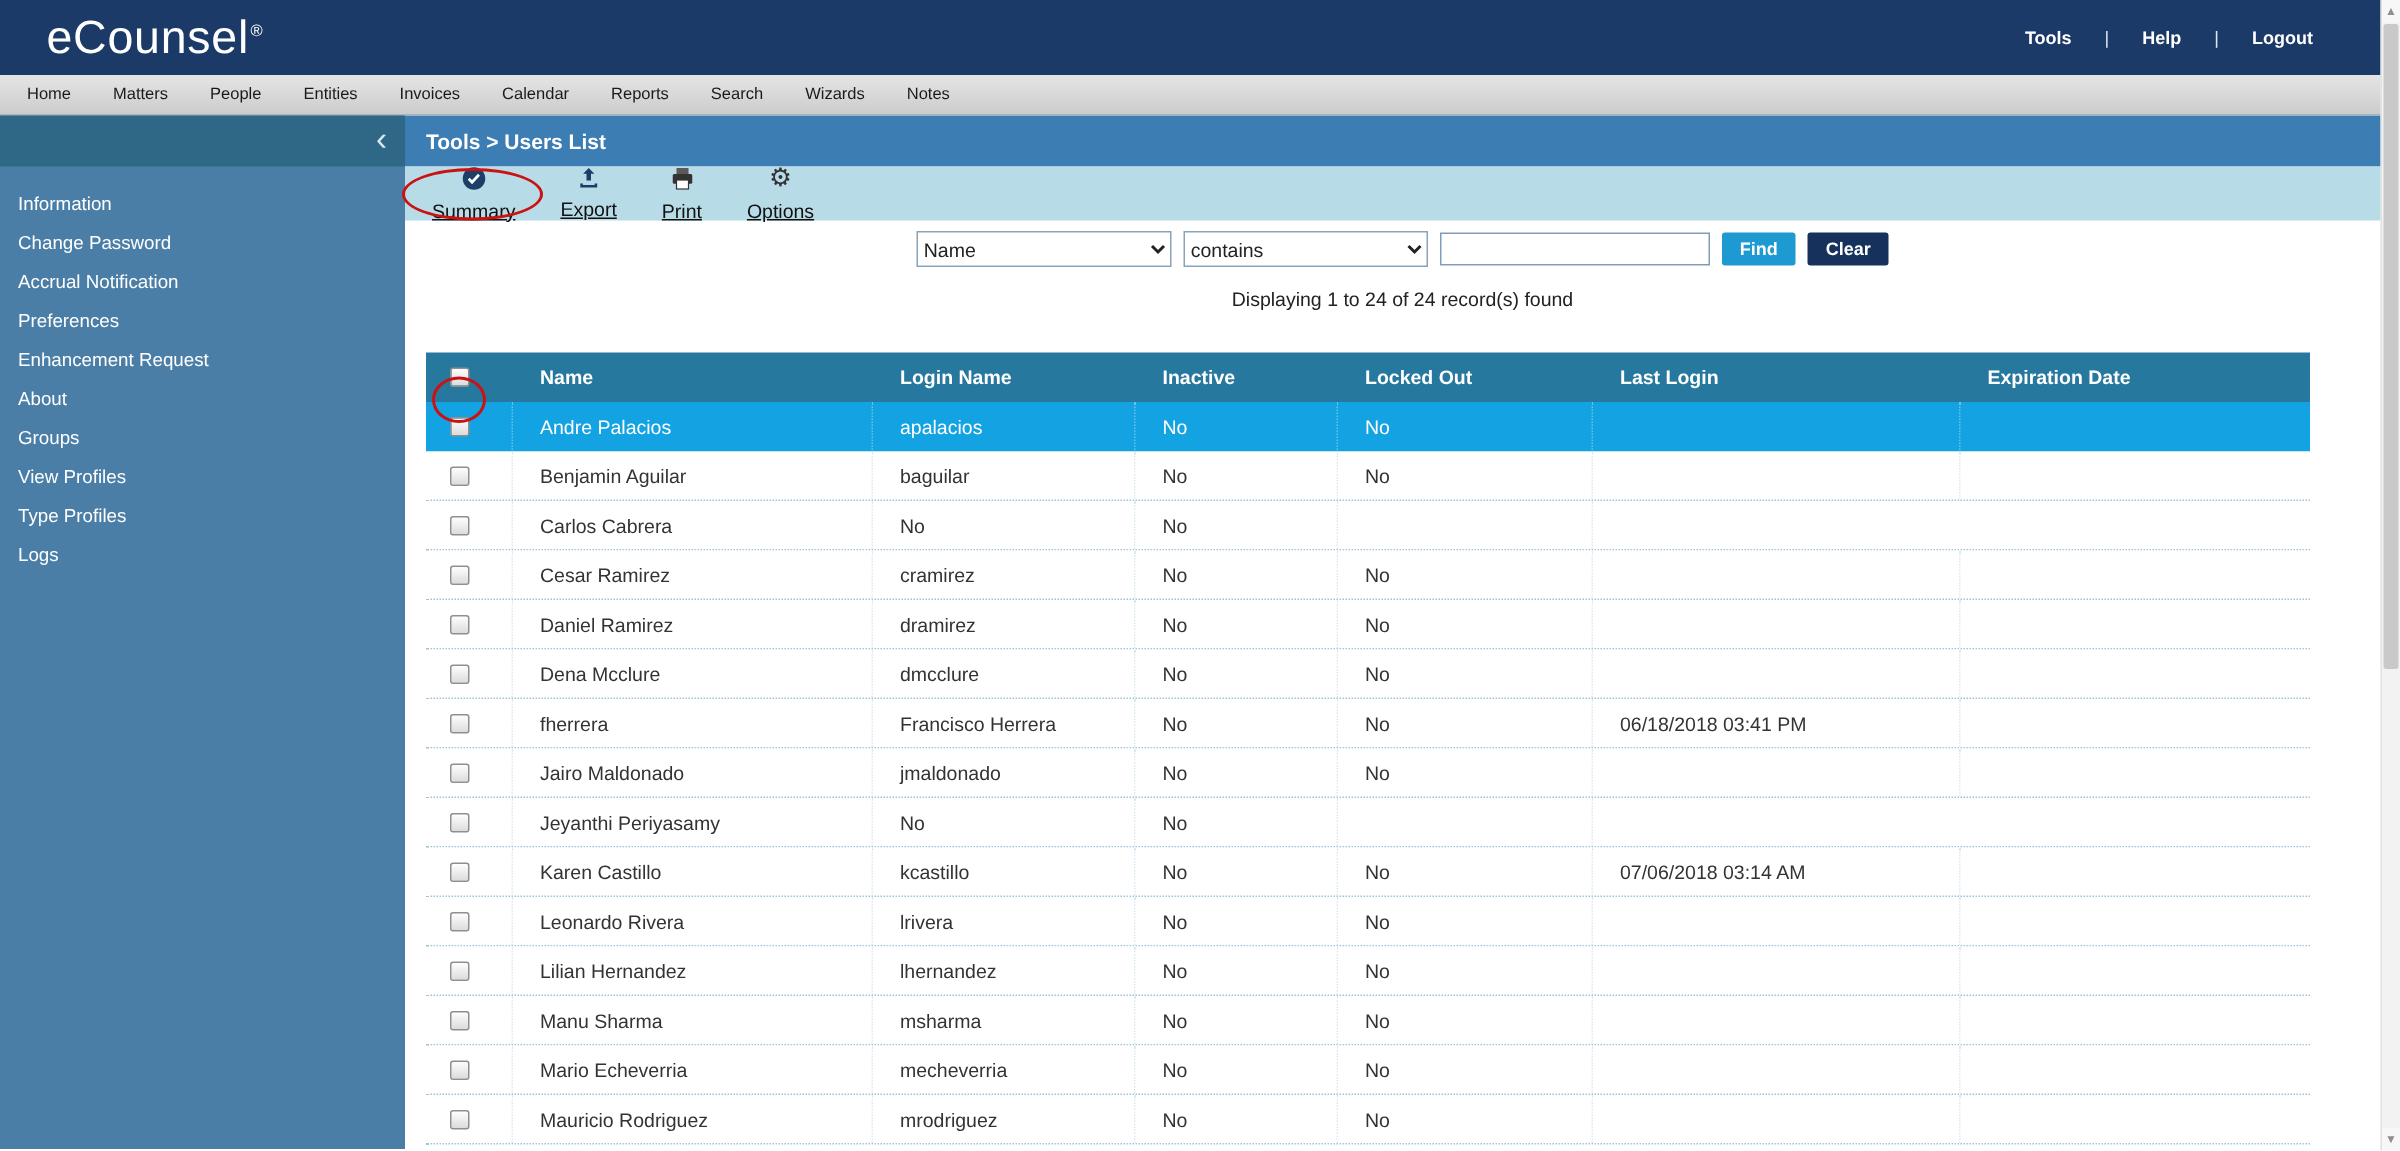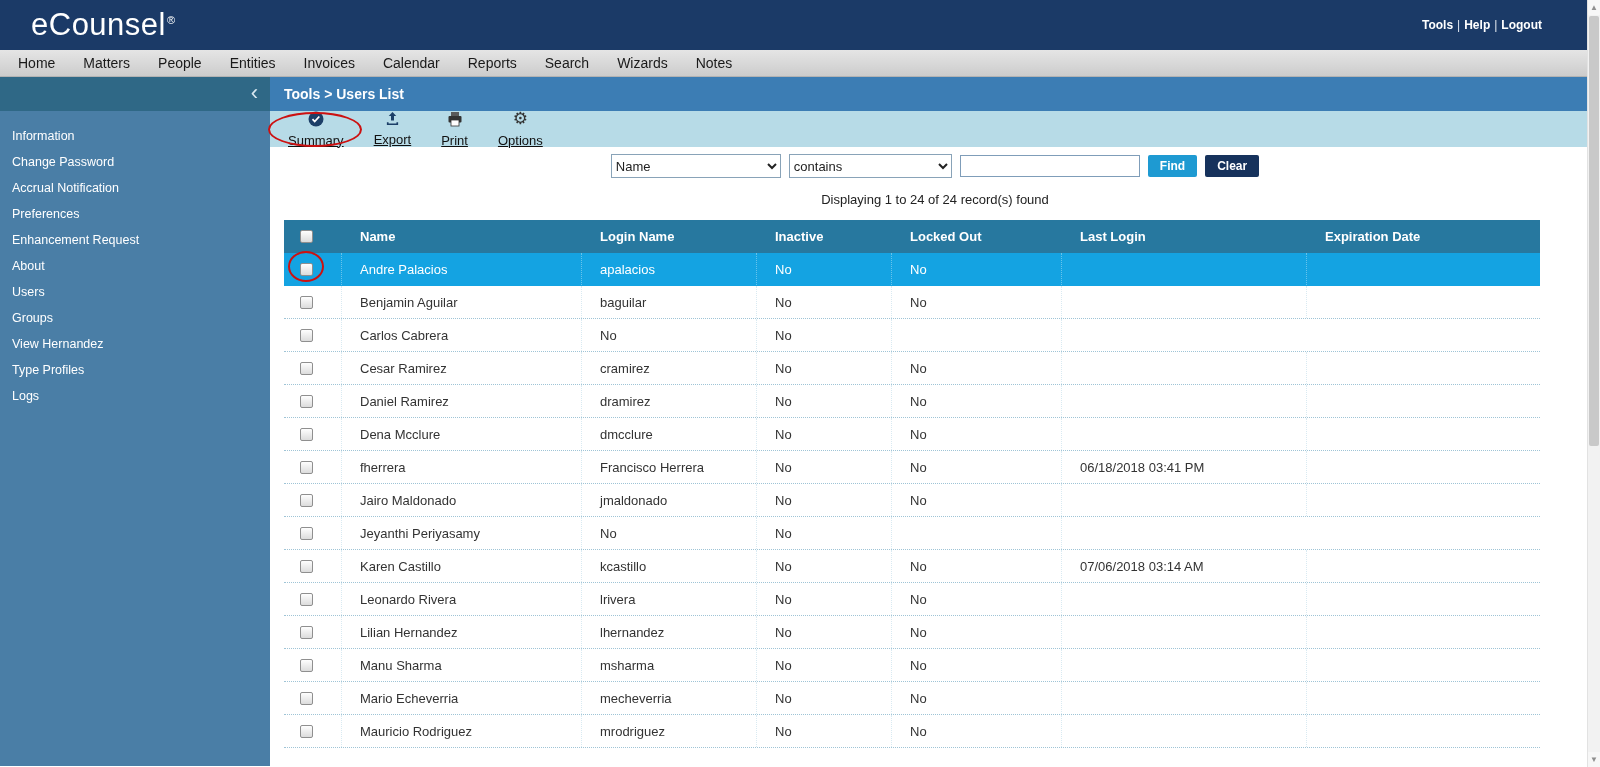--- a/index.html
+++ b/index.html
@@ -16,27 +16,27 @@
     --annotation-red:#cc1111;
   }
   *{box-sizing:border-box;}
   html,body{margin:0;padding:0;width:1600px;height:767px;overflow:hidden;}
   body{font-family:"Liberation Sans",sans-serif;font-size:13px;position:relative;background:#fff;}
 
   
   .app-header{height:50px;background:var(--header-bg);position:relative;display:flex;align-items:center;}
   .logo{color:#fff;font-size:31px;letter-spacing:.5px;padding-left:12px;font-weight:400;margin-left:19px;}
   .logo sup{font-size:11px;vertical-align:super;margin-left:1px;}
-  .header-links{position:absolute;right:58px;top:50%;transform:translateY(-50%);color:#fff;font-size:12px;font-weight:bold;display:flex;align-items:flex-end;gap:4px;}
+  .header-links{position:absolute;right:58px;top:50%;transform:translateY(-50%);color:#fff;font-size:12px;font-weight:bold;display:flex;align-items:flex-end;gap:22px;}
   .header-links .hlink{cursor:pointer;}
   .header-links .pipe{font-weight:normal;color:#dfe6ef;}
 
   
   .main-nav{height:27px;background:linear-gradient(#e5e5e5,#cccccc);border-bottom:1px solid #b3b3b3;display:flex;align-items:center;padding-left:4px;}
-  .nav-tab{padding:0 14px;font-size:14px;color:#1a1a1a;line-height:26px;cursor:pointer;}
+  .nav-tab{padding:0 14px;font-size:11px;color:#1a1a1a;line-height:26px;cursor:pointer;}
 
   
   .body-row{display:flex;height:689px;}
   .sidebar{width:270px;background:var(--sidebar-bg);color:#fff;flex:0 0 270px;display:flex;flex-direction:column;}
   .sidebar-top{height:34px;background:var(--sidebar-top-bg);display:flex;align-items:center;justify-content:flex-end;padding-right:12px;cursor:pointer;}
   .sidebar-top .chev{font-size:22px;line-height:1;color:#d9e8f1;margin-top:-3px;}
   .sidebar-menu{list-style:none;margin:12px 0 12px;padding:0;font-size:12.5px;}
   .side-item{padding:6px 12px;cursor:pointer;}
 
   .main{flex:1;display:flex;flex-direction:column;background:#fff;min-width:0;}
@@ -54,21 +54,21 @@
   
   .search-row{height:32px;margin-top:3px;display:flex;align-items:center;justify-content:center;gap:8px;}
   .search-row select{height:24px;width:170px;font-family:inherit;font-size:13px;border:1px solid #89a3b8;background:#fff;color:#222;}
   .search-row select.op{width:163px;}
   .search-row input[type="text"]{height:22px;width:180px;border:1px solid #7f9db9;font-family:inherit;font-size:13px;padding:0 4px;}
   .btn{height:22px;border:none;color:#fff;font-family:inherit;font-size:12px;font-weight:bold;padding:0 12px;border-radius:2px;cursor:pointer;}
   .btn-find{background:var(--find-button-bg);}
   .btn-clear{background:var(--clear-button-bg);}
 
   
-  .status{text-align:center;margin:10px 0 12px;font-size:13px;color:#222;height:16px;}
+  .status{text-align:center;margin:10px 0 27px;font-size:13px;color:#222;height:16px;}
 
   
   .table{margin:0 60px 0 14px;}
   .thead,.trow{display:grid;grid-template-columns:58px 240px 175px 135px 170px 245px 1fr;align-items:center;height:33px;}
   .thead{background:var(--table-header-bg);color:#fff;font-weight:bold;font-size:13px;}
   .hcell{padding-left:18px;}
   .hcell.cb{padding-left:16px;display:flex;align-items:center;}
   .trow{border-bottom:1px dotted #9fc4d6;font-size:13px;color:#333;background:#fff;}
   .cell{padding-left:18px;overflow:hidden;white-space:nowrap;border-right:1px dotted #d9eaf2;height:100%;display:flex;align-items:center;}
   .cell:last-child{border-right:none;}
@@ -121,23 +121,22 @@
     <div class="sidebar-top">
       <span class="chev">‹</span>
     </div>
     <ul class="sidebar-menu">
         <li class="side-item">Information</li>
         <li class="side-item">Change Password</li>
         <li class="side-item">Accrual Notification</li>
         <li class="side-item">Preferences</li>
         <li class="side-item">Enhancement Request</li>
         <li class="side-item">About</li>
-        <li class="side-item">Users</li>
         <li class="side-item">Groups</li>
-        <li class="side-item">View Hernandez</li>
+        <li class="side-item">View Profiles</li>
         <li class="side-item">Type Profiles</li>
         <li class="side-item">Logs</li>
       </ul>
   </aside>
 
   <main class="main">
     <div class="breadcrumb">Tools &gt; Users List</div>
 
     <div class="toolbar">
       <button class="tool-btn">

